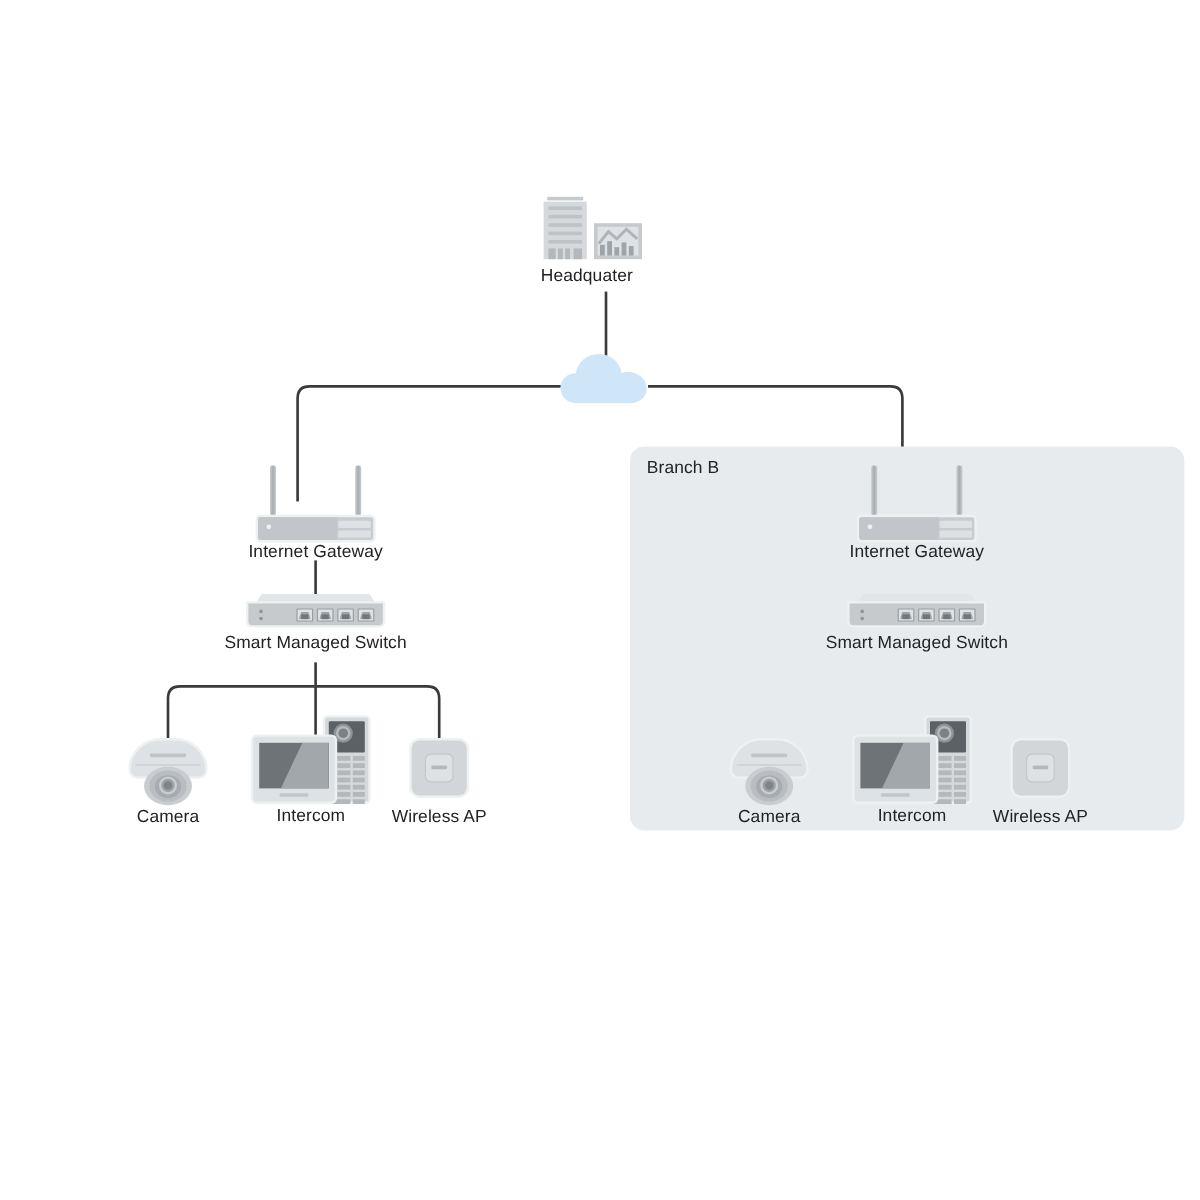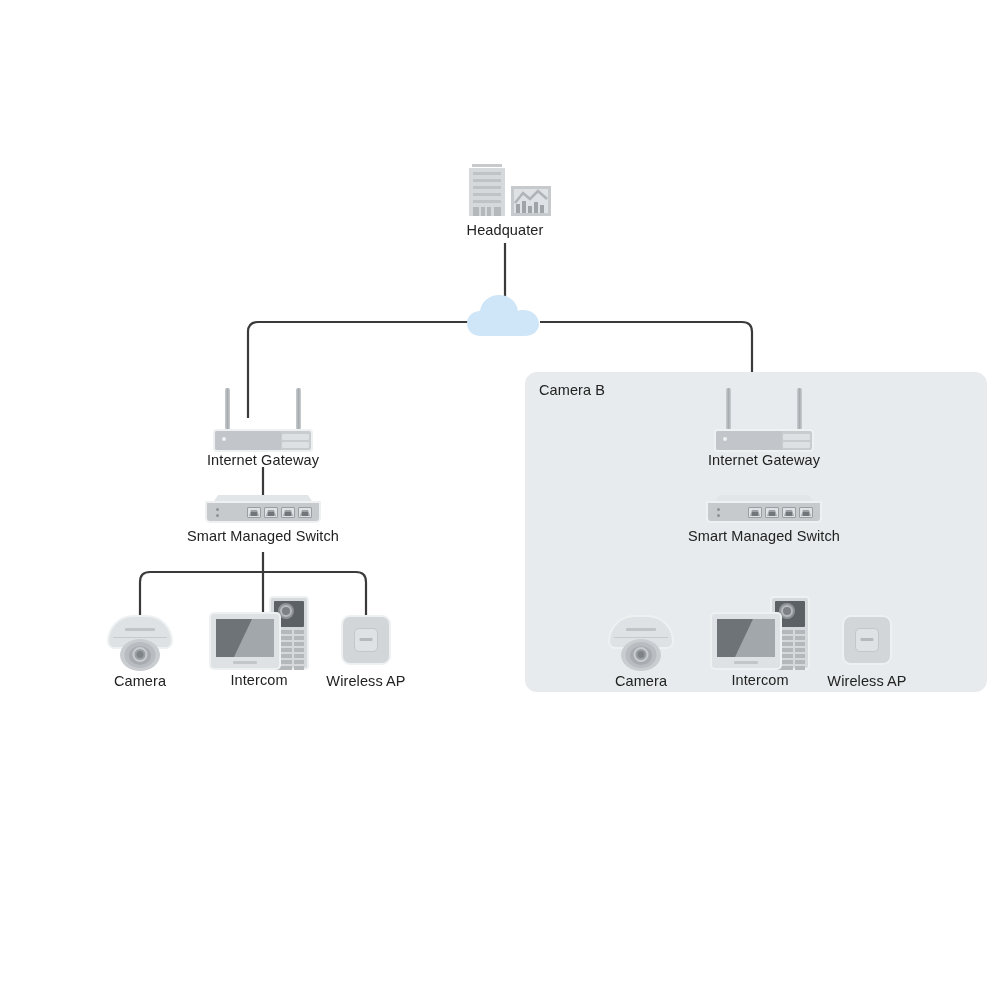--- a/index.html
+++ b/index.html
@@ -354,21 +354,21 @@
       <path d="M263,572 L356,572 Q366,572 366,582 L366,617"></path>
 
       <path d="M764,467 L764,495"></path>
       <path d="M764,552 L764,572"></path>
       <path d="M764,572 L651,572 Q641,572 641,582 L641,617"></path>
       <path d="M764,572 L764,618"></path>
       <path d="M764,572 L857,572 Q867,572 867,582 L867,617"></path>
     </g>
   </svg>
 
-  <div class="node" style="left:455px; top:160px; width:100px; height:88px;text-decoration:underline;">
+  <div class="node" style="left:439px; top:160px; width:100px; height:88px;text-decoration:underline;">
     <div class="icon-wrap hq-icon" style="top:0;">
       <svg width="100" height="60" viewBox="0 0 100 60">
 
         <rect x="17" y="4" width="30" height="3" fill="#c6cacd"></rect>
         <rect x="14" y="8" width="36" height="48" fill="#d6d9db"></rect>
         <g fill="#bfc3c6">
           <rect x="18" y="12" width="28" height="3"></rect>
           <rect x="18" y="19" width="28" height="3"></rect>
           <rect x="18" y="26" width="28" height="3"></rect>
           <rect x="18" y="33" width="28" height="3"></rect>
@@ -500,21 +500,21 @@
   <div class="node" style="left:343px; top:617px; width:46px; height:86px;">
     <div class="icon-wrap ap" style="top:0;">
       <div class="plate"></div>
       <div class="inner"></div>
       <div class="mark"></div>
     </div>
     <div class="node-label" style="top:56px;">Wireless AP</div>
   </div>
 
   <div class="branch-panel" style="left:525px; top:372px; width:462px; height:320px;">
-    <div class="branch-title">Camera B</div>
+    <div class="branch-title">Branch B</div>
   </div>
 
   <div class="node" style="left:716px; top:388px; width:96px; height:86px;">
     <div class="icon-wrap rt" style="top:0;">
       <div class="antenna ant-l"></div>
       <div class="antenna ant-r"></div>
       <div class="body">
         <div class="left"></div>
         <div class="led"></div>
         <div class="slot slot1"></div>

